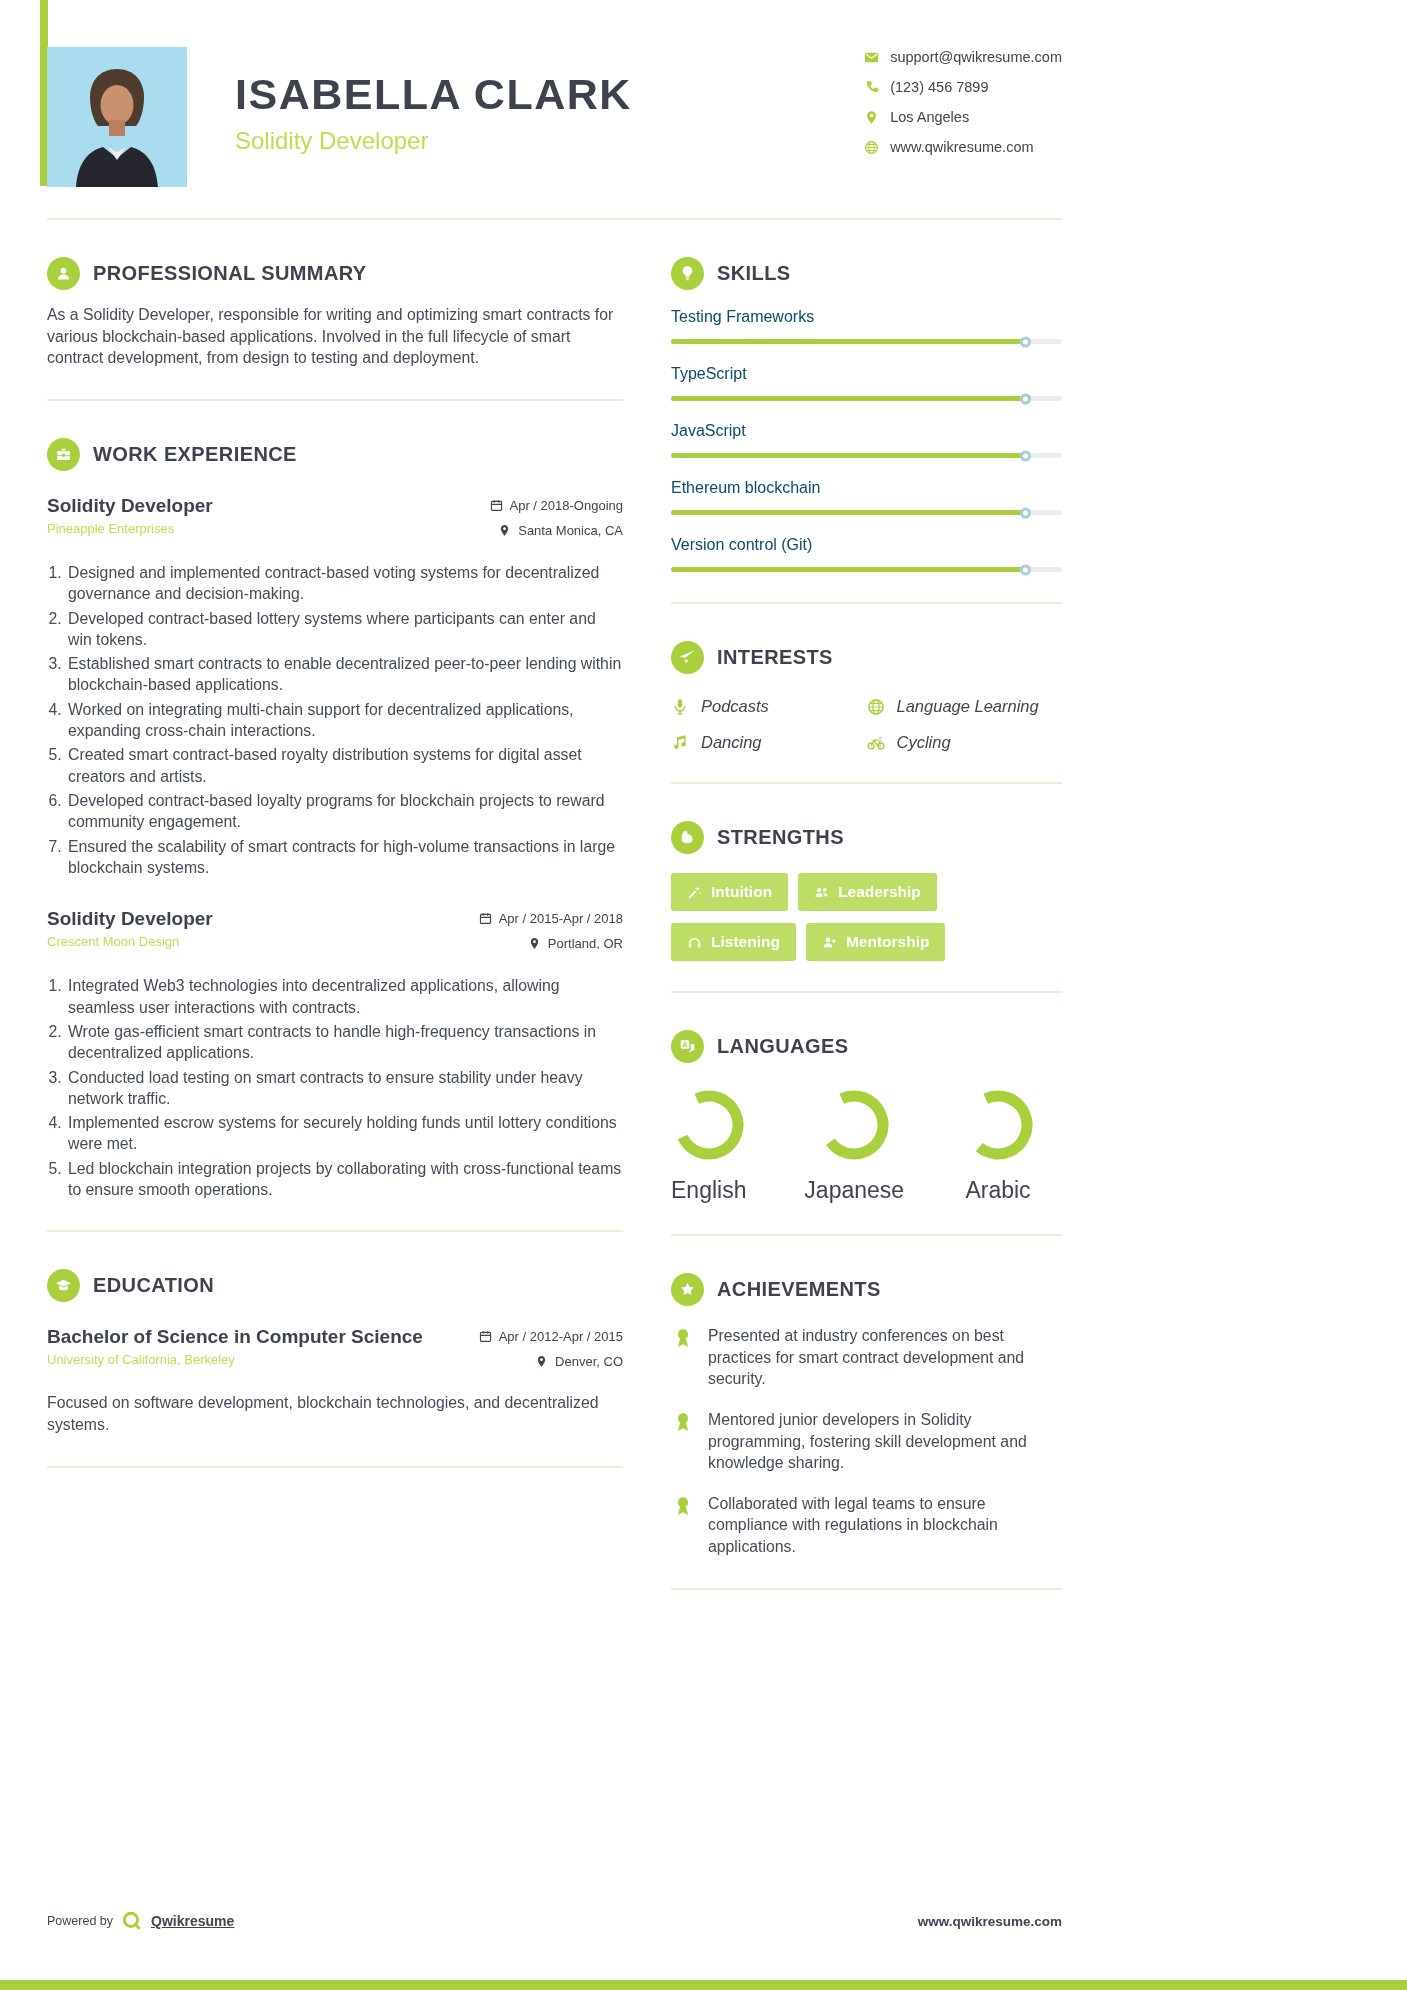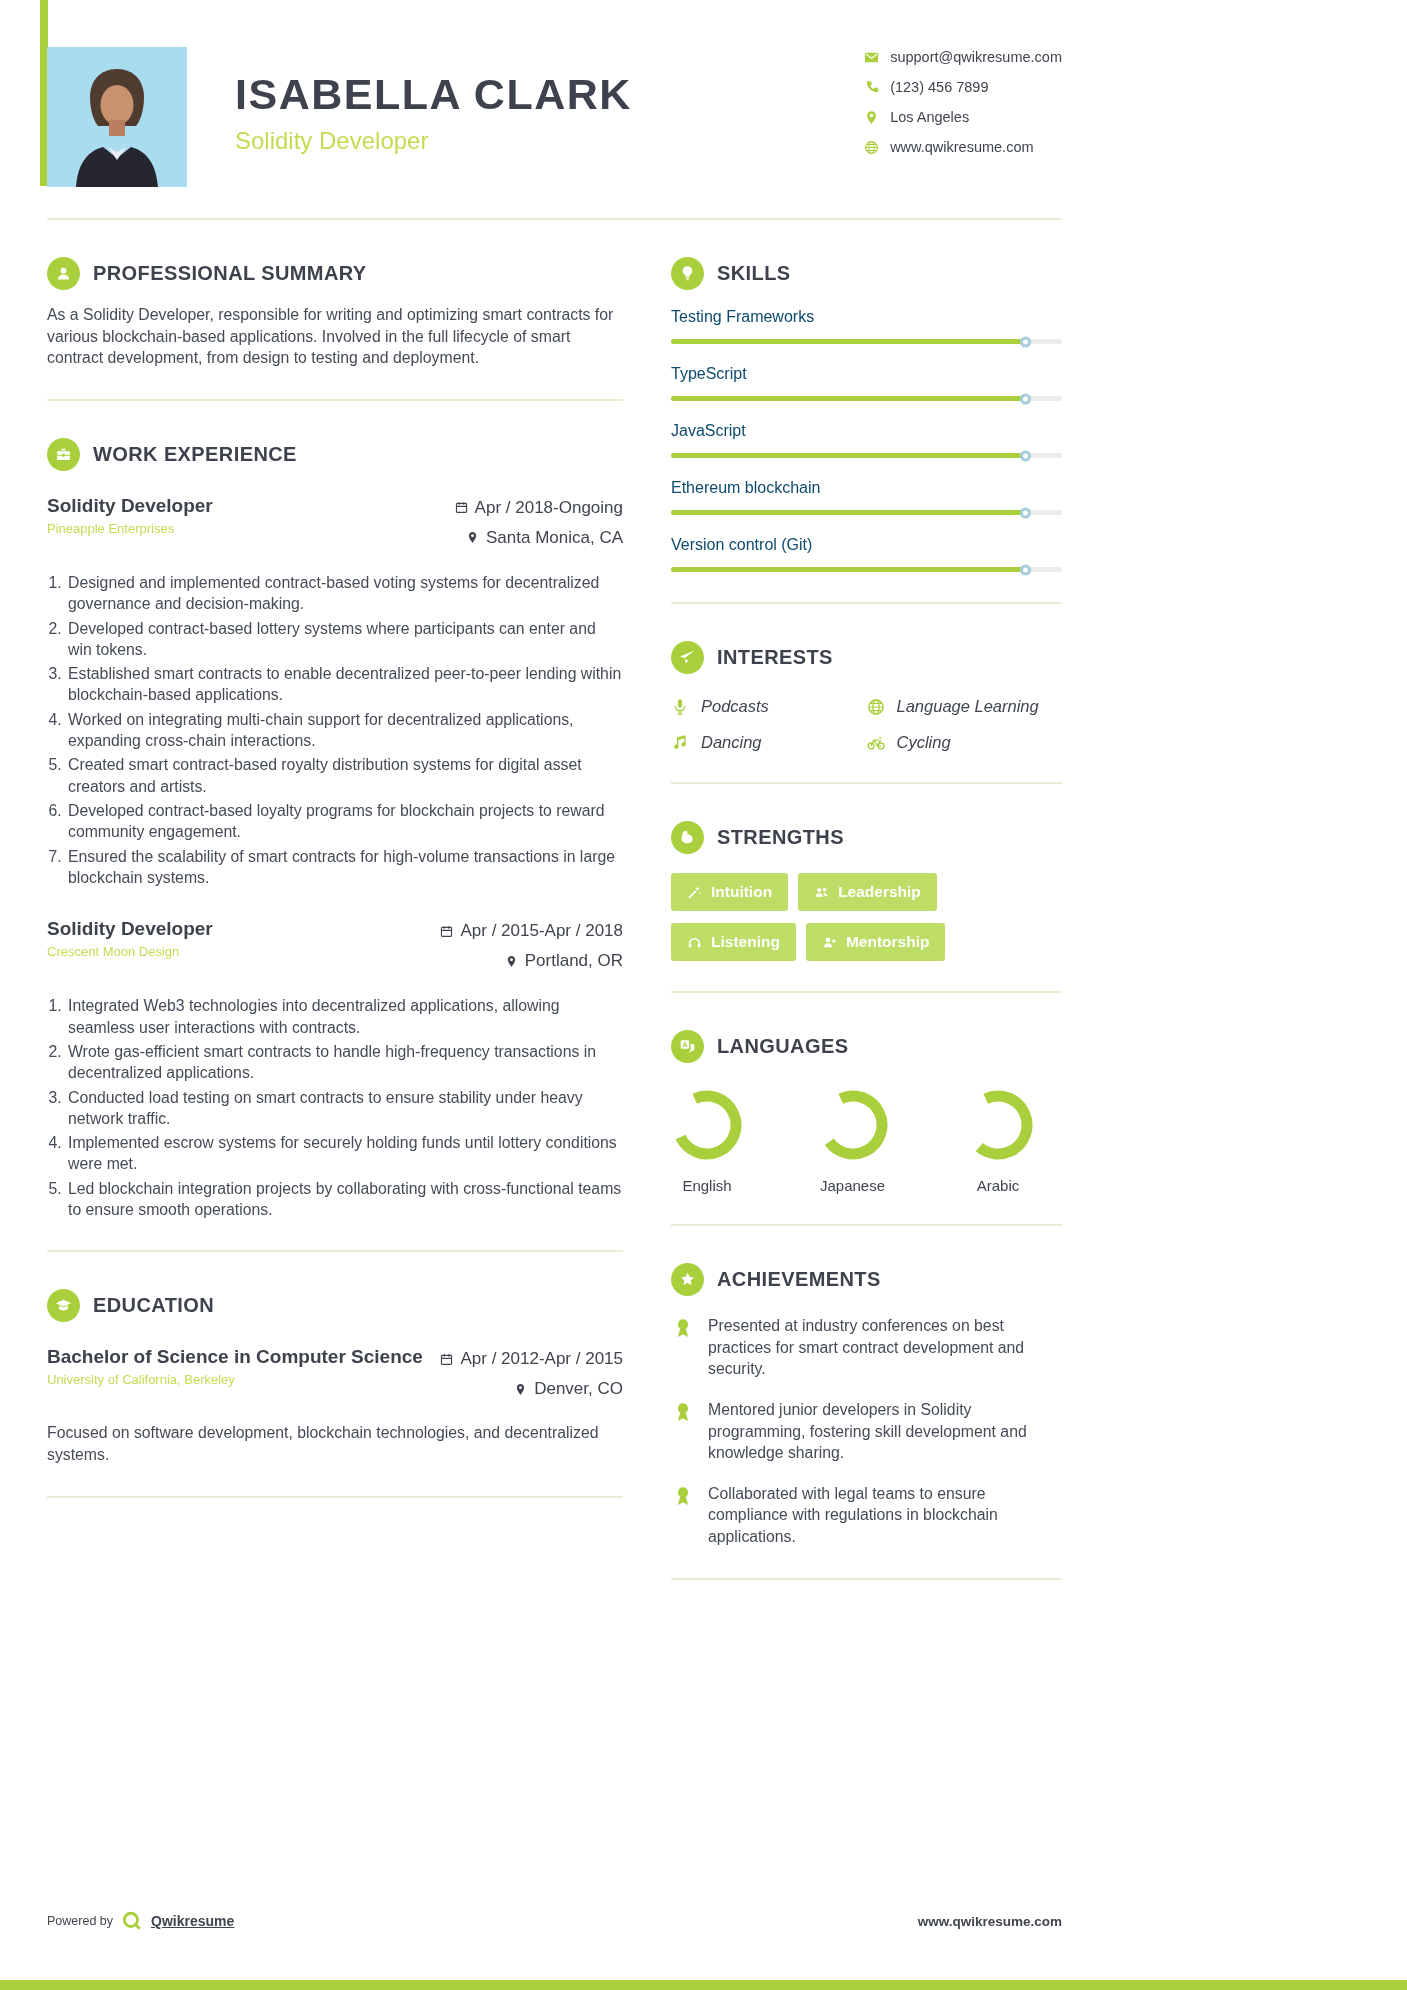--- a/index.html
+++ b/index.html
@@ -45,21 +45,21 @@
   .sec-title{margin-left:13px;font-size:20px;font-weight:800;color:var(--dark);letter-spacing:.4px;}
   .divider{height:2px;background:var(--divider);margin-top:30px;}
 
   .summary-text{margin-top:14px;font-size:15.8px;line-height:1.37;color:#454b56;}
 
   .job{margin-top:24px;}
   .job-head{display:flex;justify-content:space-between;align-items:flex-start;}
   .job-title{font-size:19px;font-weight:700;color:var(--dark);}
   .job-company{margin-top:4px;font-size:13px;color:var(--green-text);}
   .job-meta{text-align:right;padding-top:3px;flex:0 0 auto;}
-  .meta-row{display:flex;justify-content:flex-end;align-items:center;font-size:17px;color:#3f444e;margin-bottom:10px;}
+  .meta-row{display:flex;justify-content:flex-end;align-items:center;font-size:13px;color:#3f444e;margin-bottom:10px;}
   .meta-row svg{width:13px;height:13px;margin-right:7px;}
   ol.bullets{margin-top:14px;padding-left:19px;}
   ol.bullets li{font-size:15.8px;line-height:1.35;color:#454b56;margin-bottom:3px;padding-left:2px;}
   .edu-desc{margin-top:13px;font-size:15.8px;line-height:1.37;color:#454b56;}
 
   
   .skill{margin-top:21px;}
   .skill-label{font-size:16px;color:#0c4a6e;}
   .skill-bar{position:relative;margin-top:13px;height:5px;border-radius:3px;background:var(--track);}
   .skill-fill{position:relative;height:5px;border-radius:3px;background:var(--accent);}
@@ -77,21 +77,21 @@
   .strength-row.first{margin-top:19px;}
   .strength-btn{display:inline-flex;align-items:center;background:var(--accent-light);color:#fff;
                 font-size:15.5px;font-weight:700;padding:10px 16px;border-radius:3px;margin-right:10px;}
   .strength-btn svg{width:15px;height:15px;margin-right:9px;}
 
   
   .lang-row{display:flex;justify-content:space-between;margin-top:26px;padding-right:28px;}
   .lang{text-align:center;}
   .lang svg{display:block;margin:0 auto;}
   .donut-arc{stroke:var(--accent);fill:none;stroke-width:11;}
-  .lang-label{margin-top:16px;font-size:15px;color:#3f444e;}
+  .lang-label{margin-top:16px;font-size:23px;color:#3f444e;}
 
   
   .ach{display:flex;margin-top:19px;}
   .ach svg{width:24px;height:24px;flex:0 0 auto;margin-right:13px;margin-top:1px;}
   .ach-text{font-size:15.8px;line-height:1.37;color:#454b56;}
 
   
   .footer{position:absolute;left:47px;width:1015px;bottom:58px;
           display:flex;justify-content:space-between;align-items:center;}
   .powered{display:flex;align-items:center;font-size:12.5px;color:#3f444e;}

